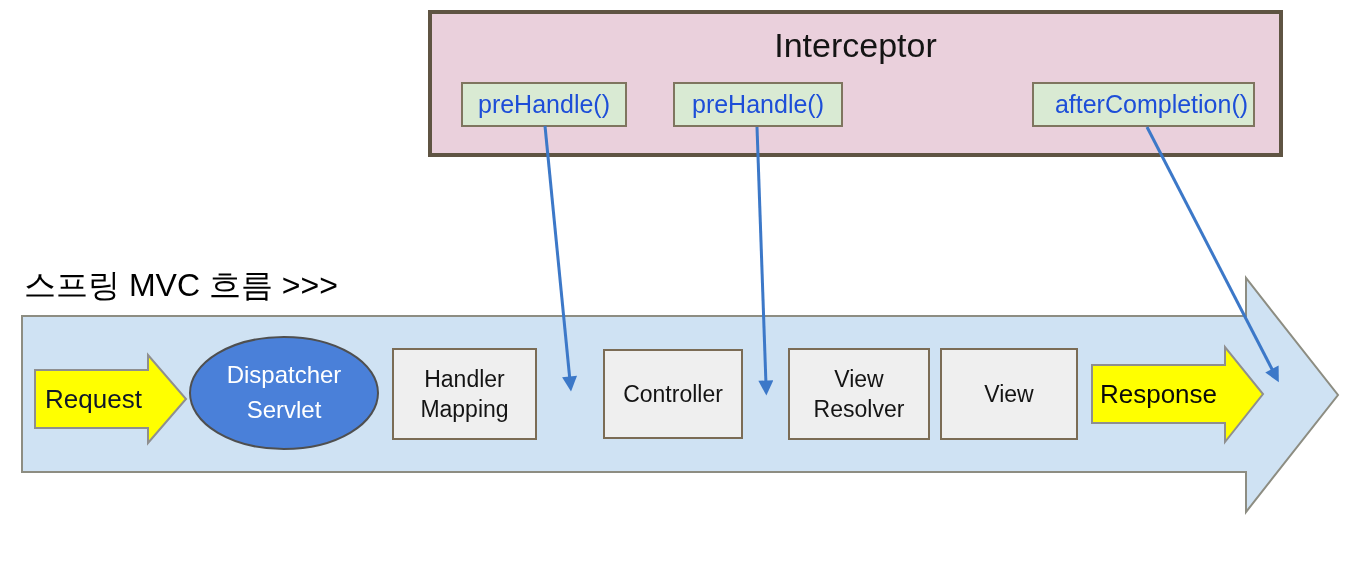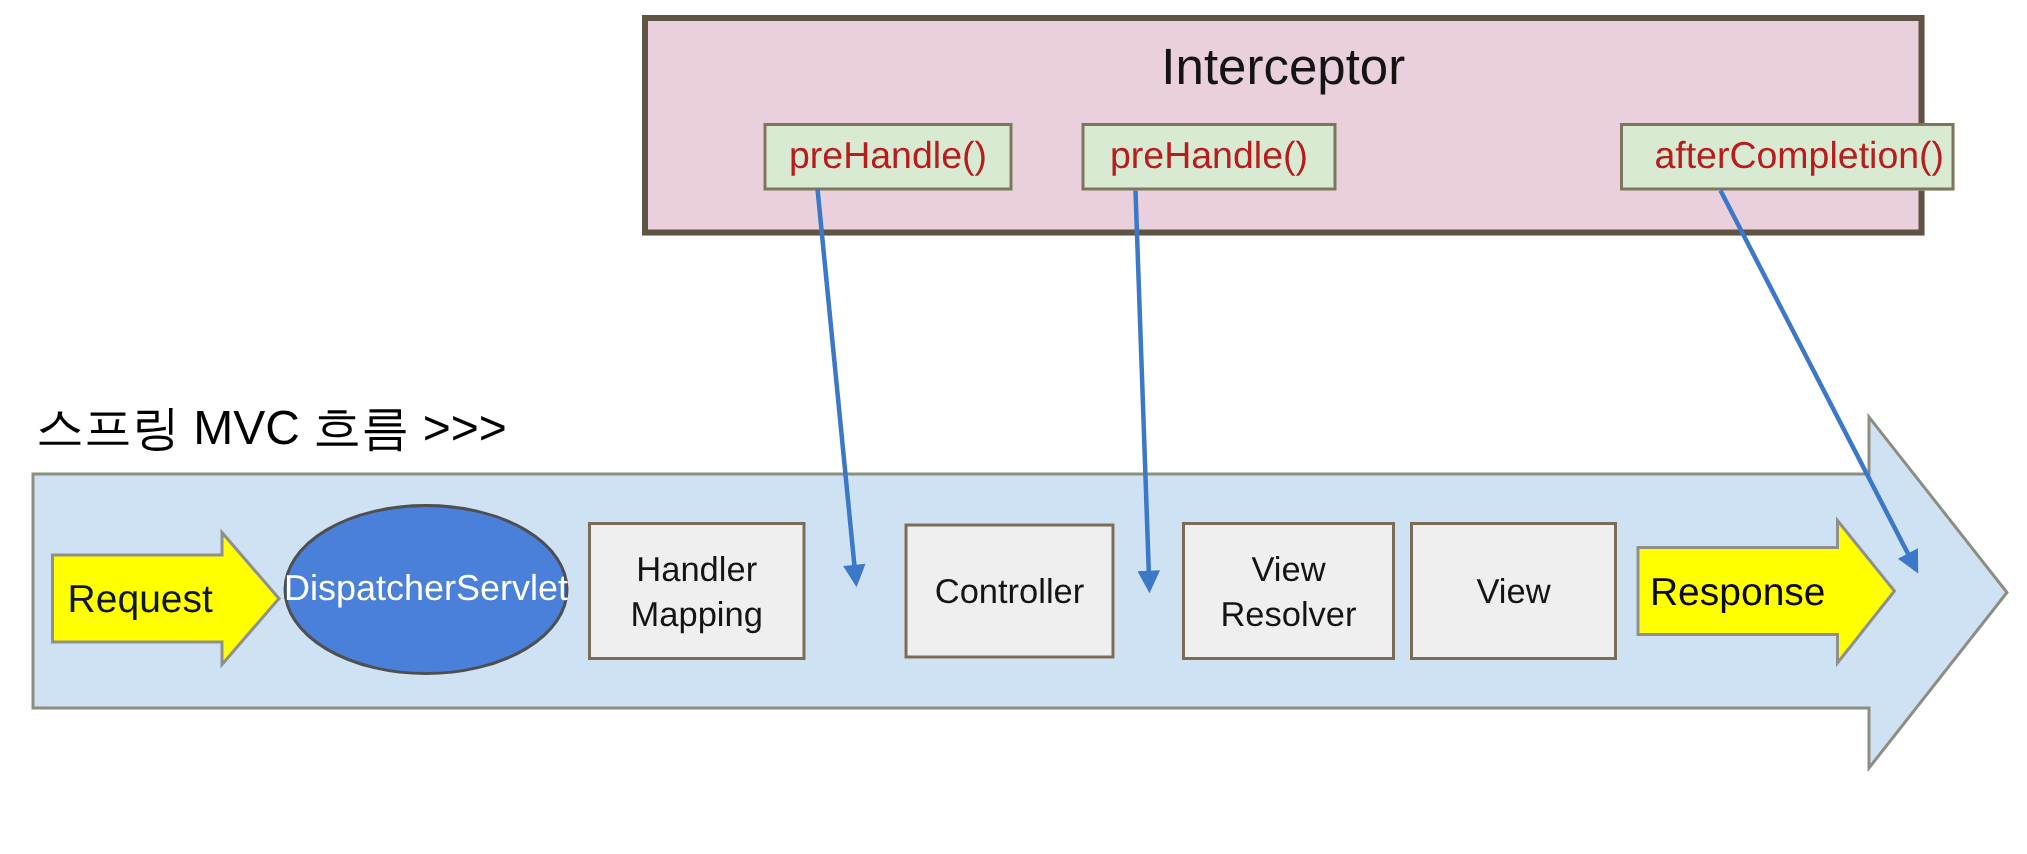--- a/index.html
+++ b/index.html
@@ -13,21 +13,21 @@
     box-sizing:border-box;background:#ead0dc;border:4px solid #5f5443;z-index:1;
   }
   .interceptor-title{
     position:absolute;left:0;top:12px;width:100%;text-align:center;
     font-size:34px;color:#141414;
   }
   .method-box{
     position:absolute;top:68px;height:45px;box-sizing:border-box;
     background:#d9ead3;border:2px solid #7f755f;
     display:flex;align-items:center;justify-content:center;
-    font-size:25px;color:#b91c1c;white-space:nowrap;margin-left:48px;
+    font-size:25px;color:#1d4ed8;white-space:nowrap;
   }
   .method-prehandle{left:29px;width:166px;}
   .method-posthandle{left:241px;width:170px;}
   .method-aftercompletion{left:600px;width:223px;padding-left:16px;}
   
   .shapes{position:absolute;left:0;top:0;z-index:2;pointer-events:none;}
   
   .flow-heading{
     position:absolute;left:24px;top:264px;font-size:32px;color:#000;z-index:3;white-space:nowrap;
   }
@@ -43,21 +43,21 @@
   .stage-view{left:940px;top:348px;width:138px;height:92px;}
   
   .overlay-label{
     position:absolute;display:flex;align-items:center;justify-content:center;
     z-index:3;text-align:center;
   }
   .request-label{left:35px;top:370px;width:117px;height:58px;font-size:26px;color:#0f172a;}
   .response-label{left:1092px;top:365px;width:133px;height:58px;font-size:26px;color:#0a0a0a;}
   .dispatcher-label{
     left:192px;top:339px;width:184px;height:108px;
-    flex-direction:row;font-size:24px;line-height:1.45;color:#ffffff;
+    flex-direction:column;font-size:24px;line-height:1.45;color:#ffffff;
   }
 </style>
 </head>
 <body>
 
 <div class="canvas">
 
   <div class="interceptor">
     <div class="interceptor-title">Interceptor</div>
     <div class="method-box method-prehandle">

